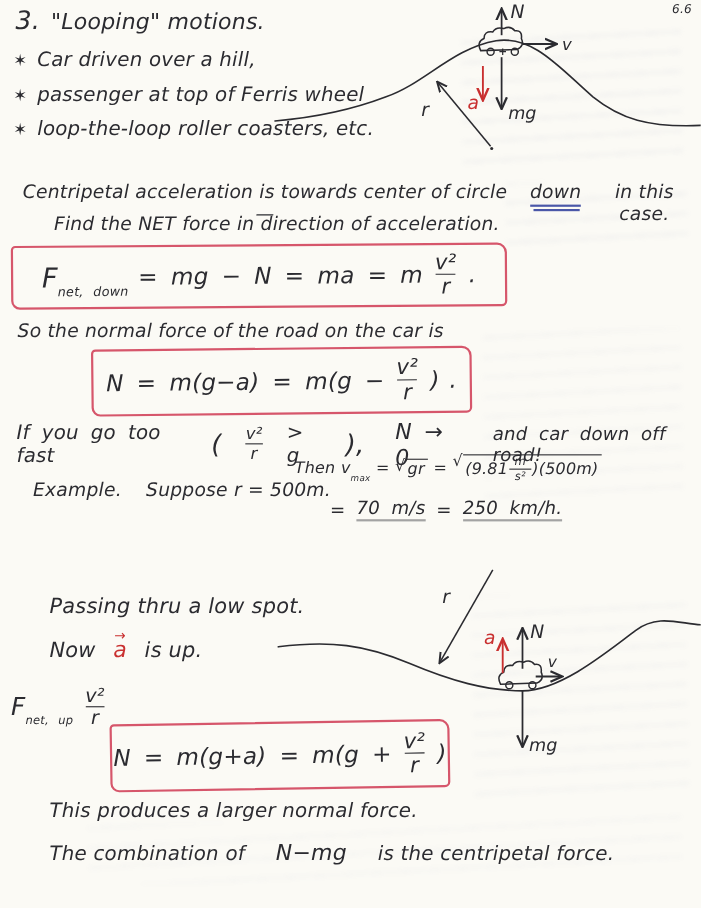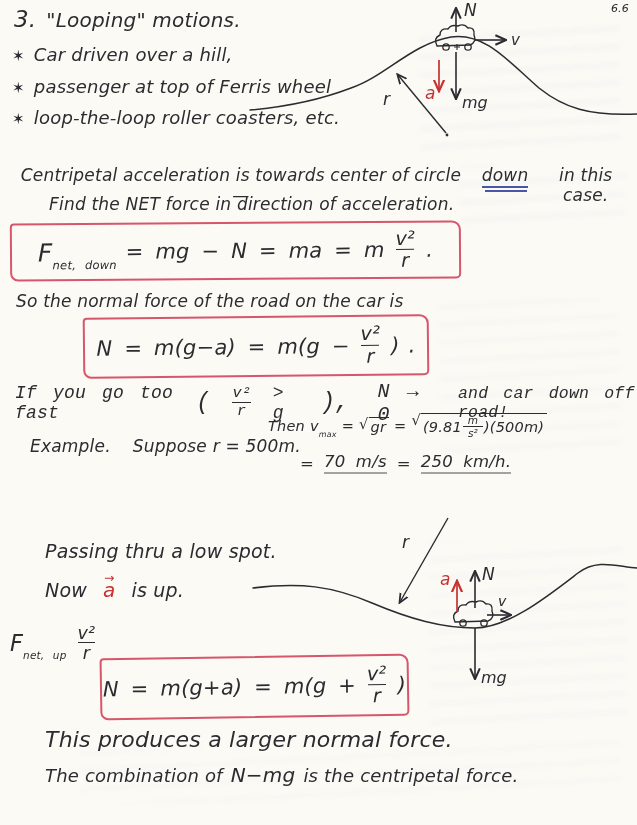--- a/index.html
+++ b/index.html
@@ -138,21 +138,21 @@
     <span>N = m(g−a) = m(g −</span>
     <span class="frac">
       <span class="num">v²</span>
       <span class="den">r</span>
     </span>
     <span>)</span>
     <span>.</span>
   </div>
 </div>
 
-<div class="abs hw eqrow" style="left:15px;top:380px;font-size:18px;gap:20px;font-family:Liberation Mono, monospace;">
+<div class="abs hw eqrow" style="left:15px;top:380px;font-size:18px;gap:20px;">
   <span>If you go too fast</span>
   <span style="font-size:1.3em;">(</span>
   <span class="frac" style="font-size:15px;">
     <span class="num">v²</span>
     <span class="den">r</span>
   </span>
   <span>&gt; g</span>
   <span style="font-size:1.3em;">),</span>
   <span style="margin-left:8px;font-size:20px;">N → 0</span>
   <span style="margin-left:8px;font-size:16.5px;">and car down off road!</span>
@@ -240,18 +240,18 @@
   <div class="hw eqrow" style="font-size:21px;">
     <span>N = m(g+a) = m(g +</span>
     <span class="frac">
       <span class="num">v²</span>
       <span class="den">r</span>
     </span>
     <span>)</span>
   </div>
 </div>
 
-<div class="abs hw" style="left:45px;top:727px;font-size:22px;">This produces a larger normal force.</div>
-<div class="abs hw gapflex" style="left:45px;top:763px;font-size:18px;gap:8px;">
+<div class="abs hw" style="left:45px;top:727px;font-size:18px;">This produces a larger normal force.</div>
+<div class="abs hw gapflex" style="left:45px;top:763px;font-size:18px;gap:28px;">
   <span>The combination of</span>
   <span style="font-size:20px;">N−mg</span>
   <span>is the centripetal force.</span>
 </div>
 
 </body></html>

